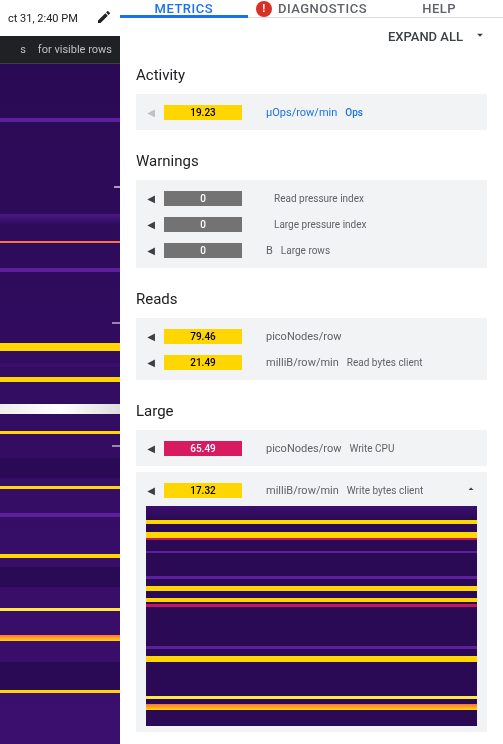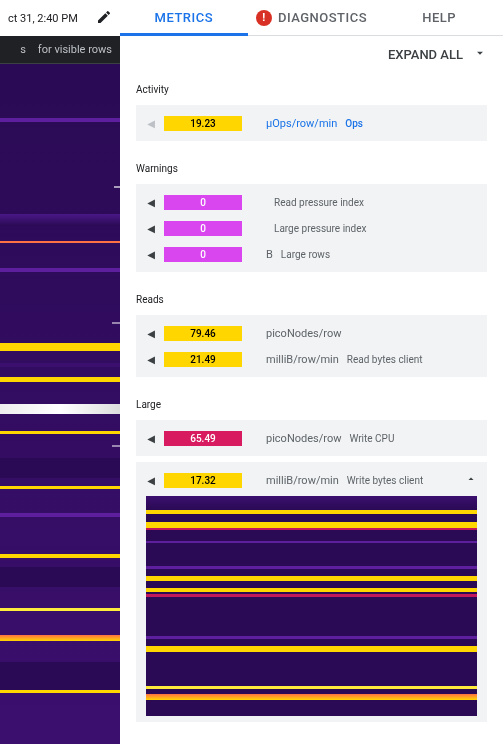--- a/index.html
+++ b/index.html
@@ -49,21 +49,21 @@
     }
     
     .right-panel {
       flex: 1;
       background: #fff;
       display: flex;
       flex-direction: column;
     }
     .tabs {
       display: flex;
-      height: 36px;
+      height: 18px;
       border-bottom: 1px solid #dadce0;
       align-items: stretch;
     }
     .tab {
       flex: 1;
       display: flex;
       align-items: center;
       justify-content: center;
       font-size: 13px;
       font-weight: 500;
@@ -104,21 +104,21 @@
       font-weight: 500;
       gap: 10px;
     }
     .chevron-down svg { width: 14px; height: 14px; fill: #3c4043; }
     .content {
       padding: 4px 16px 16px 16px;
       overflow-y: auto;
       flex: 1;
     }
     .section-title {
-      font-size: 10px;
+      font-size: 15px;
       font-weight: 400;
       color: #202124;
       margin: 8px 0 10px 0;
     }
     .section-block {
       background: #f1f3f4;
       padding: 6px 10px;
     }
     .metric-row {
       display: flex;
@@ -129,21 +129,21 @@
     .tri {
       width: 10px;
       display: flex;
       justify-content: center;
       color: #3c4043;
       font-size: 10px;
     }
     .bar {
       width: 78px;
       height: 15px;
-      background: #d946ef;
+      background: #737373;
       position: relative;
       display: flex;
       align-items: center;
       justify-content: center;
       font-size: 10px;
       font-weight: 500;
     }
     .bar .fill {
       position: absolute;
       left: 0; top: 0; bottom: 0;

